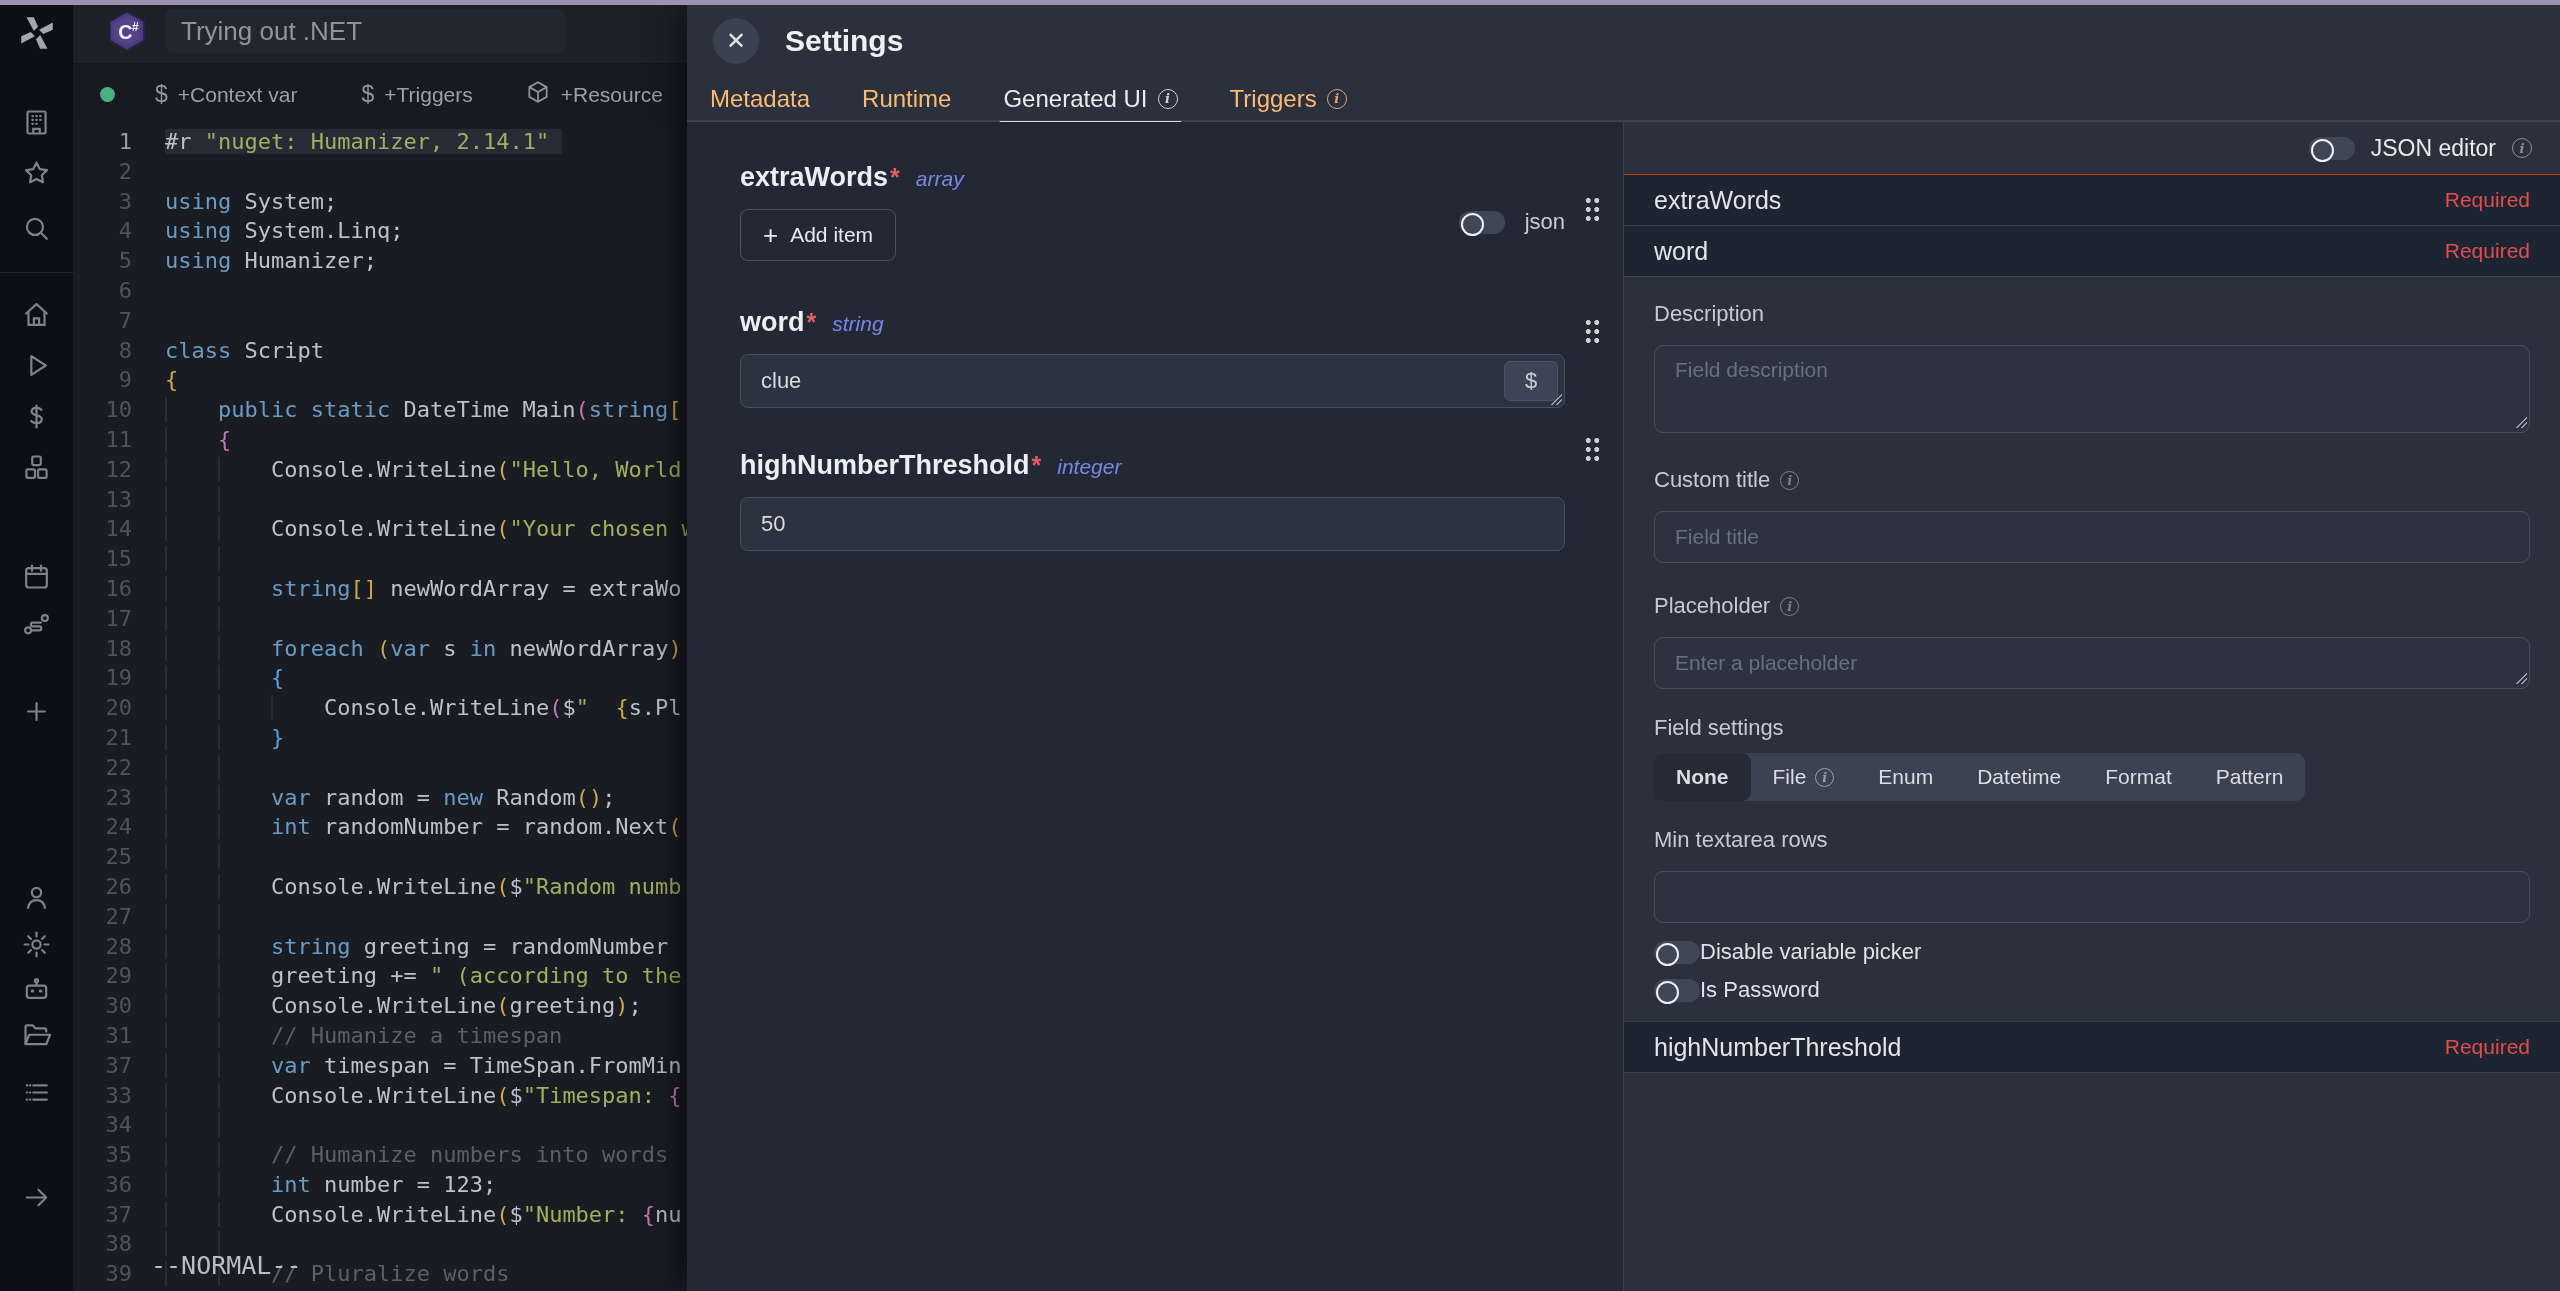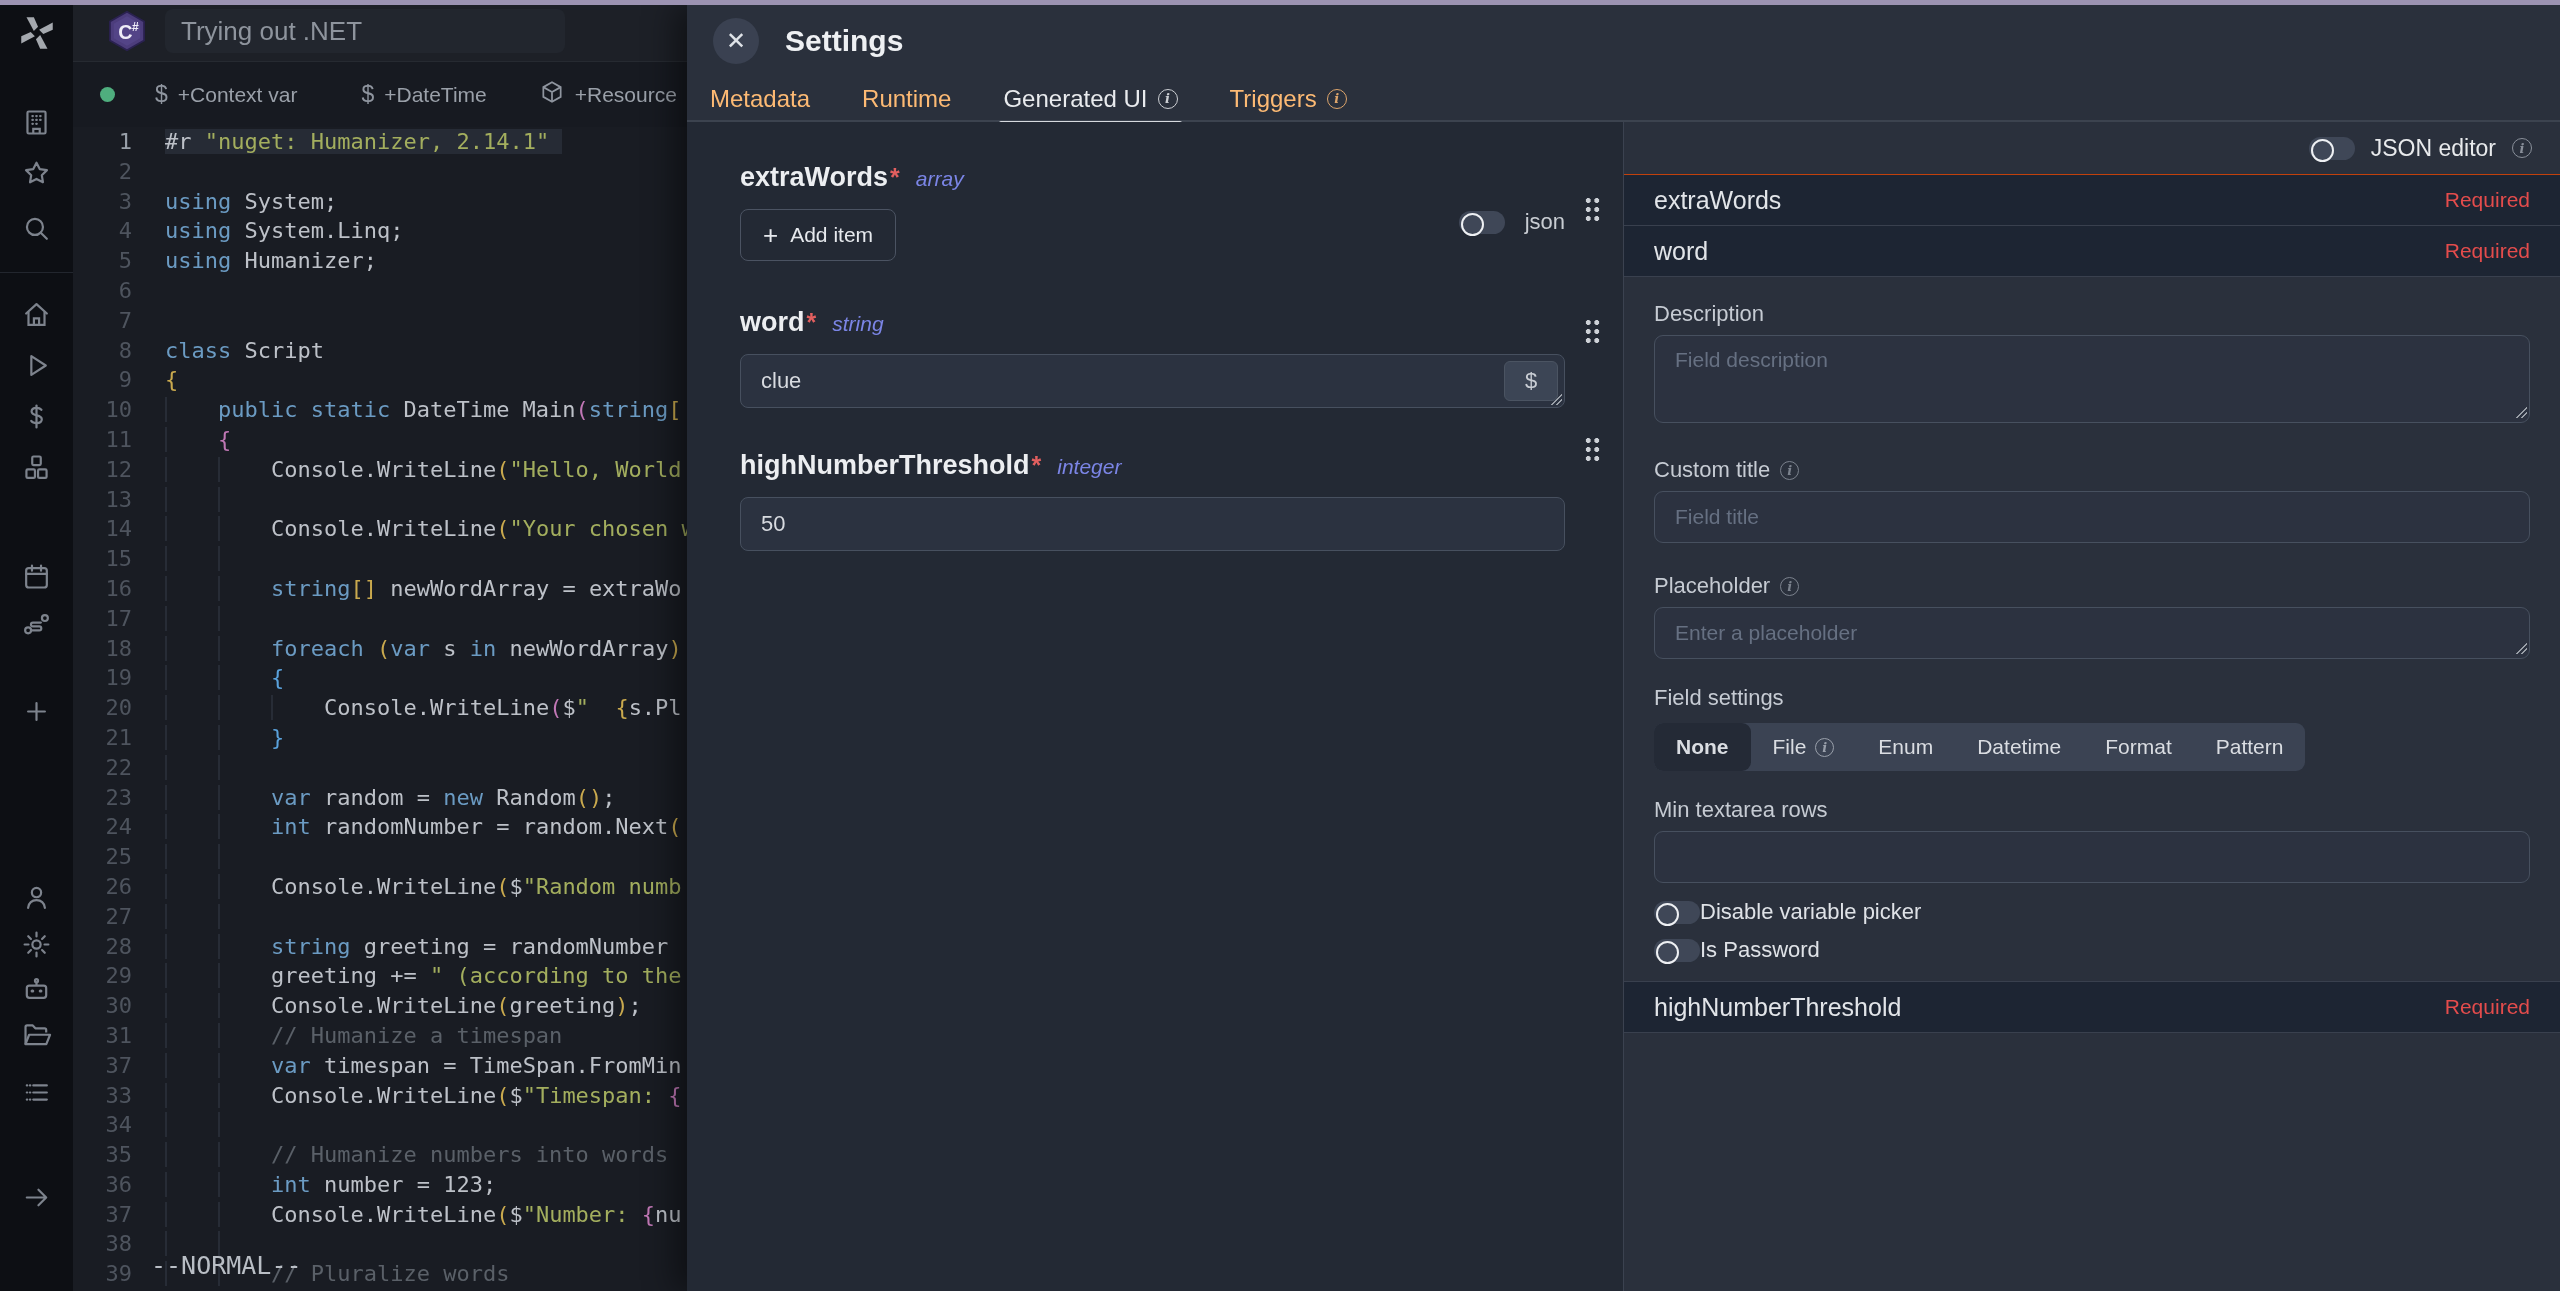--- a/index.html
+++ b/index.html
@@ -101,21 +101,21 @@
   .irow .rname { font-size:25px; color:#e2e5e9; }
   .req { font-size:21px; color:#e44c4c; }
   .detail { padding:24px 30px 18px; border-bottom:1px solid #39404e; }
   .lbl { font-size:22px; color:#c6cbd3; display:flex; align-items:center; gap:10px; }
   .lbl .iico { color:#8a919c; width:19px; height:19px; }
   .iin { width:100%; height:52px; background:#2c3240; border:1.5px solid #47505f; border-radius:9px;
          color:#d8dbe0; font-size:21px; padding:0 20px; font-family:"Liberation Sans", sans-serif; outline:none; }
   .iin::placeholder, .ita::placeholder { color:#667082; }
   .ita { width:100%; height:88px; background:#2c3240; border:1.5px solid #47505f; border-radius:9px; resize:none;
          color:#d8dbe0; font-size:21px; padding:12px 20px; font-family:"Liberation Sans", sans-serif; outline:none; }
-  .mt10 { margin-top:8px; } .mt26 { margin-top:26px; } .mt30 { margin-top:30px; }
+  .mt10 { margin-top:18px; } .mt26 { margin-top:26px; } .mt30 { margin-top:30px; }
   .seg { display:inline-flex; background:#3b4353; border-radius:9px; margin-top:12px; }
   .seg .sitem { padding:12px 22px; font-size:21px; color:#dadde2; display:flex; gap:9px; align-items:center; cursor:pointer; border-radius:9px; }
   .seg .sitem.active { background:#242a36; font-weight:600; }
   .seg .iico { color:#aab0ba; width:19px; height:19px; }
   .tglrow { display:flex; align-items:center; margin-top:16px; }
   .tglrow .tlabel { font-size:22px; color:#dfe2e7; }
 </style>
 </head>
 <body>
 
@@ -135,21 +135,21 @@
       <div class="ed-titlebox">Trying out .NET</div>
     </div>
     <div class="ed-toolbar">
       <span class="status-dot"></span>
       <span class="tb-item" style="margin-left:40px">
         <span class="dg">$</span>
         <span>+Context var</span>
       </span>
       <span class="tb-item" style="margin-left:64px">
         <span class="dg">$</span>
-        <span>+DateTime</span>
+        <span>+Triggers</span>
       </span>
       <span class="tb-item" style="margin-left:52px">
         <span><svg viewBox="0 0 24 24">
               <path d="M12 3l8 4.5v9L12 21l-8-4.5v-9z"></path>
               <path d="M4 7.5l8 4.5 8-4.5M12 12v9"></path>
             </svg></span>
         <span>+Resource</span>
       </span>
       <span class="half-circle"></span>
     </div>

